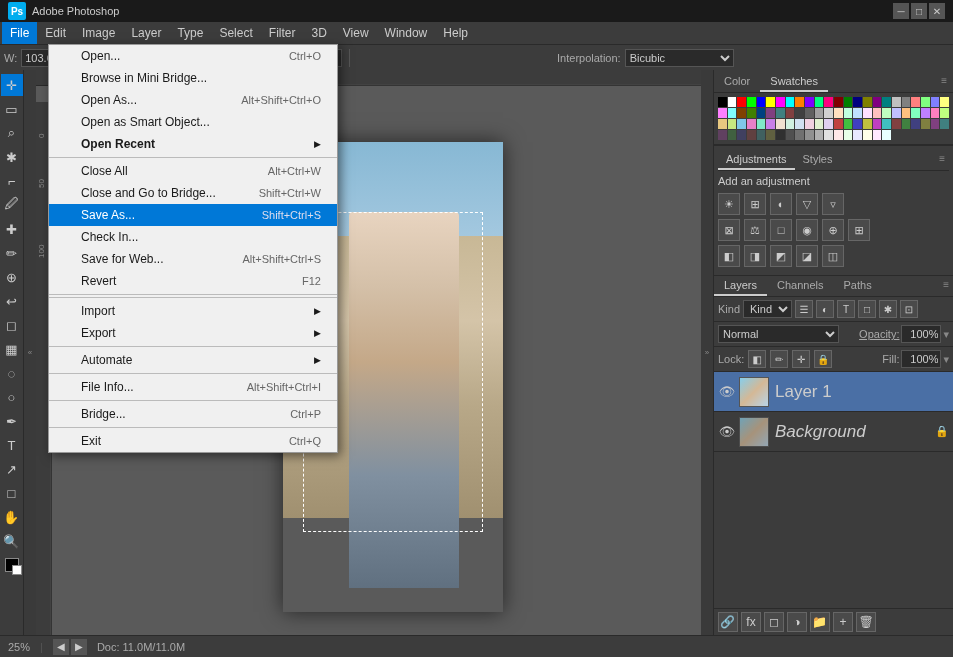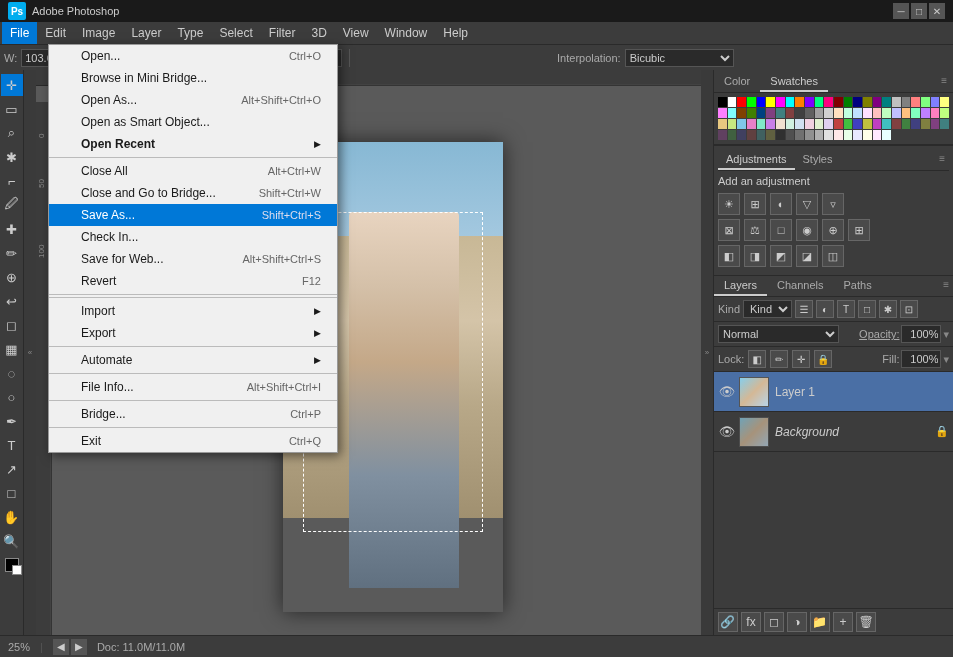--- a/index.html
+++ b/index.html
@@ -392,21 +392,21 @@
       border: 1px solid #555;
       display: flex;
       align-items: center;
       justify-content: center;
       font-size: 9px;
       color: #333;
       overflow: hidden;
     }
     .layer-name {
       flex: 1;
-      font-size: 12px;
+      font-size: 17px;
       color: #ccc;
     }
     .layer-lock-icon {
       font-size: 11px;
       color: #aaa;
     }
 
     .layers-bottom-bar {
       display: flex;
       align-items: center;

